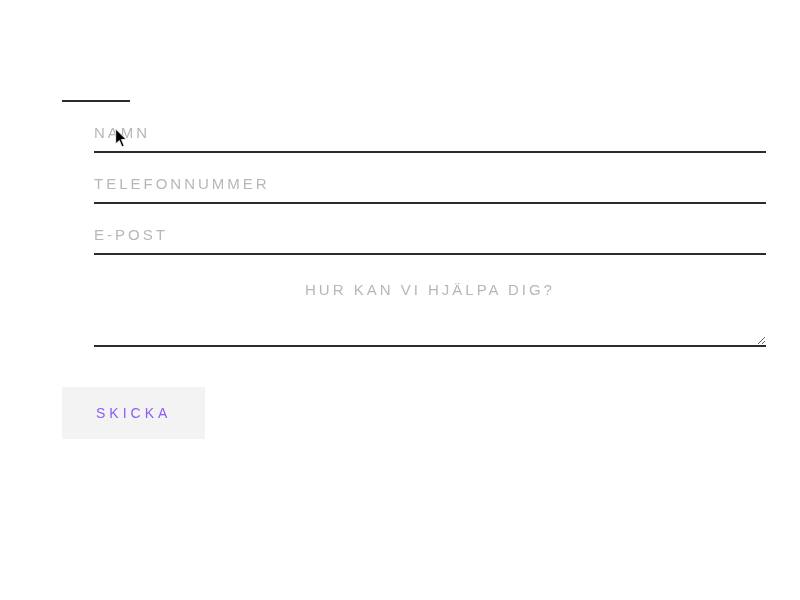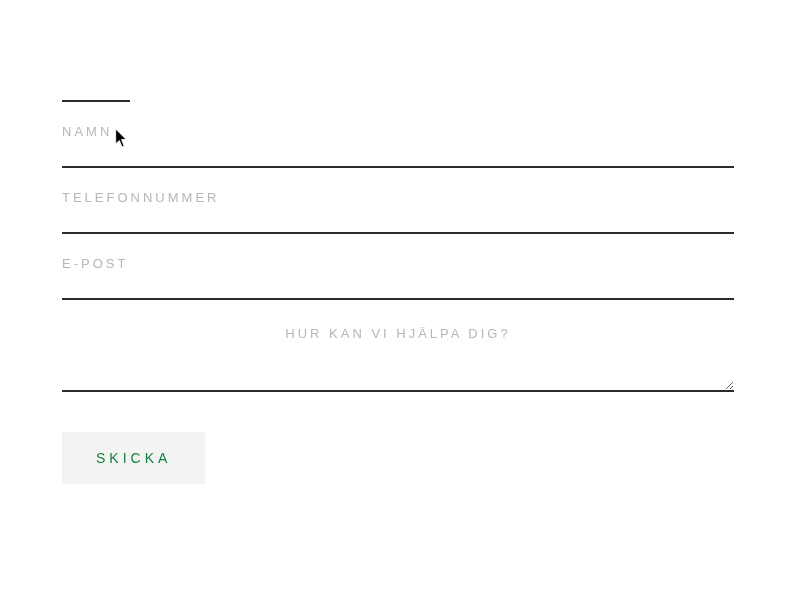--- a/index.html
+++ b/index.html
@@ -25,46 +25,47 @@
       width: 68px;
       height: 2px;
       background: #2b2b2b;
       margin-bottom: 0;
     }
     .field {
       width: 100%;
       border: none;
       border-bottom: 2px solid #2b2b2b;
       background: transparent;
-      font-size: 13px;
+      font-size: 15px;
       letter-spacing: 3px;
       color: #555;
-      padding: 22px 0 27px 0;
+      padding: 22px 0 10px 0;
       outline: none;
       font-family: inherit;
+      margin-left: 32px;
     }
     .field::placeholder {
       color: #b7b7b7;
       letter-spacing: 3px;
       font-weight: 400;
     }
     textarea.field {
       resize: vertical;
       height: 92px;
       padding-top: 26px;
       text-align: center;
     }
     .submit-btn {
       margin-top: 36px;
       background: #f3f3f3;
       border: none;
       padding: 18px 34px;
       font-size: 14px;
       letter-spacing: 4px;
-      color: #15803d;
+      color: #8b5cf6;
       cursor: pointer;
       font-family: inherit;
     }
     .cursor {
       position: absolute;
       left: 115px;
       top: 129px;
       width: 14px;
       height: 20px;
       pointer-events: none;

